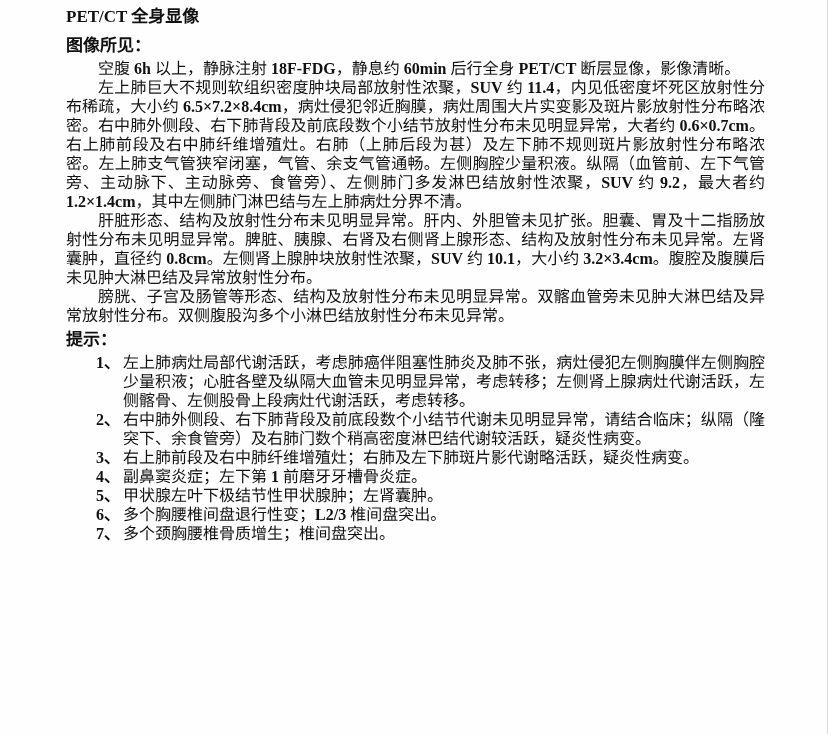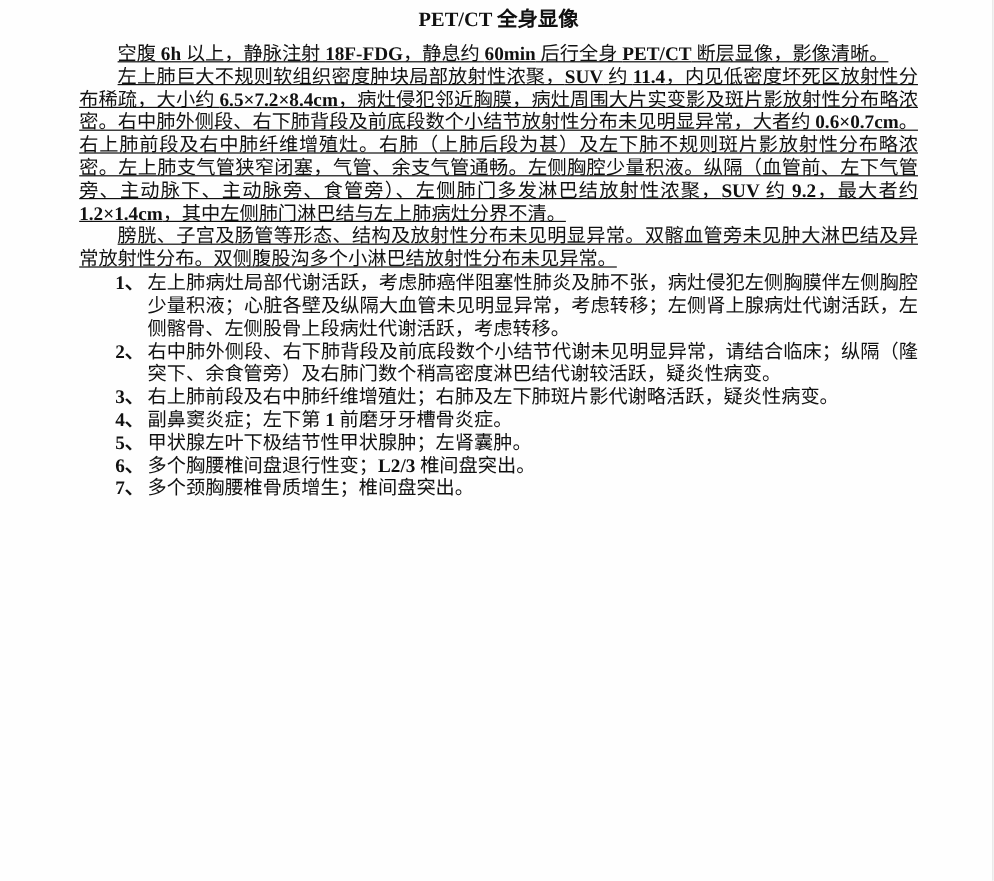--- a/index.html
+++ b/index.html
@@ -15,36 +15,34 @@
     background: #fefefe;
     border-right: 1px solid #dcdcdc;
     padding: 5px 62px 24px 66px;
     font-family: "Liberation Serif", "DejaVu Serif", serif;
     font-size: 16px;
     line-height: 19px;
     color: #111111;
   }
   .title {
     margin: 2px 0 9px 0;
-    text-align: center;
     font-size: 17px;
     font-weight: bold;
     line-height: 20px;
   }
   .sec-heading {
     margin: 5px 0 3px 0;
     font-size: 17px;
     font-weight: bold;
     line-height: 20px;
   }
   .para {
     margin: 0;
     text-indent: 2em;
     text-align: justify;
-    text-decoration: underline;
   }
   .imp-list {
     margin: 1px 0 0 0;
   }
   .imp-item {
     display: flex;
     margin-left: 30px;
   }
   .imp-num {
     flex: 0 0 27px;
@@ -57,28 +55,31 @@
   b { font-weight: bold; }
 </style>
 </head>
 <body>
 
 <div class="page">
 
   <h1 class="title">PET/CT 全身显像</h1>
 
   <section>
+    <h2 class="sec-heading">图像所见：</h2>
     <div id="findings-body">
         <p class="para">空腹 <b>6h</b> 以上，静脉注射 <b>18F-FDG</b>，静息约 <b>60min</b> 后行全身 <b>PET/CT</b> 断层显像，影像清晰。</p>
         <p class="para">左上肺巨大不规则软组织密度肿块局部放射性浓聚，<b>SUV</b> 约 <b>11.4</b>，内见低密度坏死区放射性分布稀疏，大小约 <b>6.5×7.2×8.4cm</b>，病灶侵犯邻近胸膜，病灶周围大片实变影及斑片影放射性分布略浓密。右中肺外侧段、右下肺背段及前底段数个小结节放射性分布未见明显异常，大者约 <b>0.6×0.7cm</b>。右上肺前段及右中肺纤维增殖灶。右肺（上肺后段为甚）及左下肺不规则斑片影放射性分布略浓密。左上肺支气管狭窄闭塞，气管、余支气管通畅。左侧胸腔少量积液。纵隔（血管前、左下气管旁、主动脉下、主动脉旁、食管旁）、左侧肺门多发淋巴结放射性浓聚，<b>SUV</b> 约 <b>9.2</b>，最大者约 <b>1.2×1.4cm</b>，其中左侧肺门淋巴结与左上肺病灶分界不清。</p>
+        <p class="para">肝脏形态、结构及放射性分布未见明显异常。肝内、外胆管未见扩张。胆囊、胃及十二指肠放射性分布未见明显异常。脾脏、胰腺、右肾及右侧肾上腺形态、结构及放射性分布未见异常。左肾囊肿，直径约 <b>0.8cm</b>。左侧肾上腺肿块放射性浓聚，<b>SUV</b> 约 <b>10.1</b>，大小约 <b>3.2×3.4cm</b>。腹腔及腹膜后未见肿大淋巴结及异常放射性分布。</p>
         <p class="para">膀胱、子宫及肠管等形态、结构及放射性分布未见明显异常。双髂血管旁未见肿大淋巴结及异常放射性分布。双侧腹股沟多个小淋巴结放射性分布未见异常。</p>
       </div>
   </section>
 
   <section>
+    <h2 class="sec-heading">提示：</h2>
     <div id="impressions-list" class="imp-list">
         <div class="imp-item">
           <span class="imp-num">1、</span>
           <span class="imp-text">左上肺病灶局部代谢活跃，考虑肺癌伴阻塞性肺炎及肺不张，病灶侵犯左侧胸膜伴左侧胸腔少量积液；心脏各壁及纵隔大血管未见明显异常，考虑转移；左侧肾上腺病灶代谢活跃，左侧髂骨、左侧股骨上段病灶代谢活跃，考虑转移。</span>
         </div>
         <div class="imp-item">
           <span class="imp-num">2、</span>
           <span class="imp-text">右中肺外侧段、右下肺背段及前底段数个小结节代谢未见明显异常，请结合临床；纵隔（隆突下、余食管旁）及右肺门数个稍高密度淋巴结代谢较活跃，疑炎性病变。</span>
         </div>
         <div class="imp-item">

